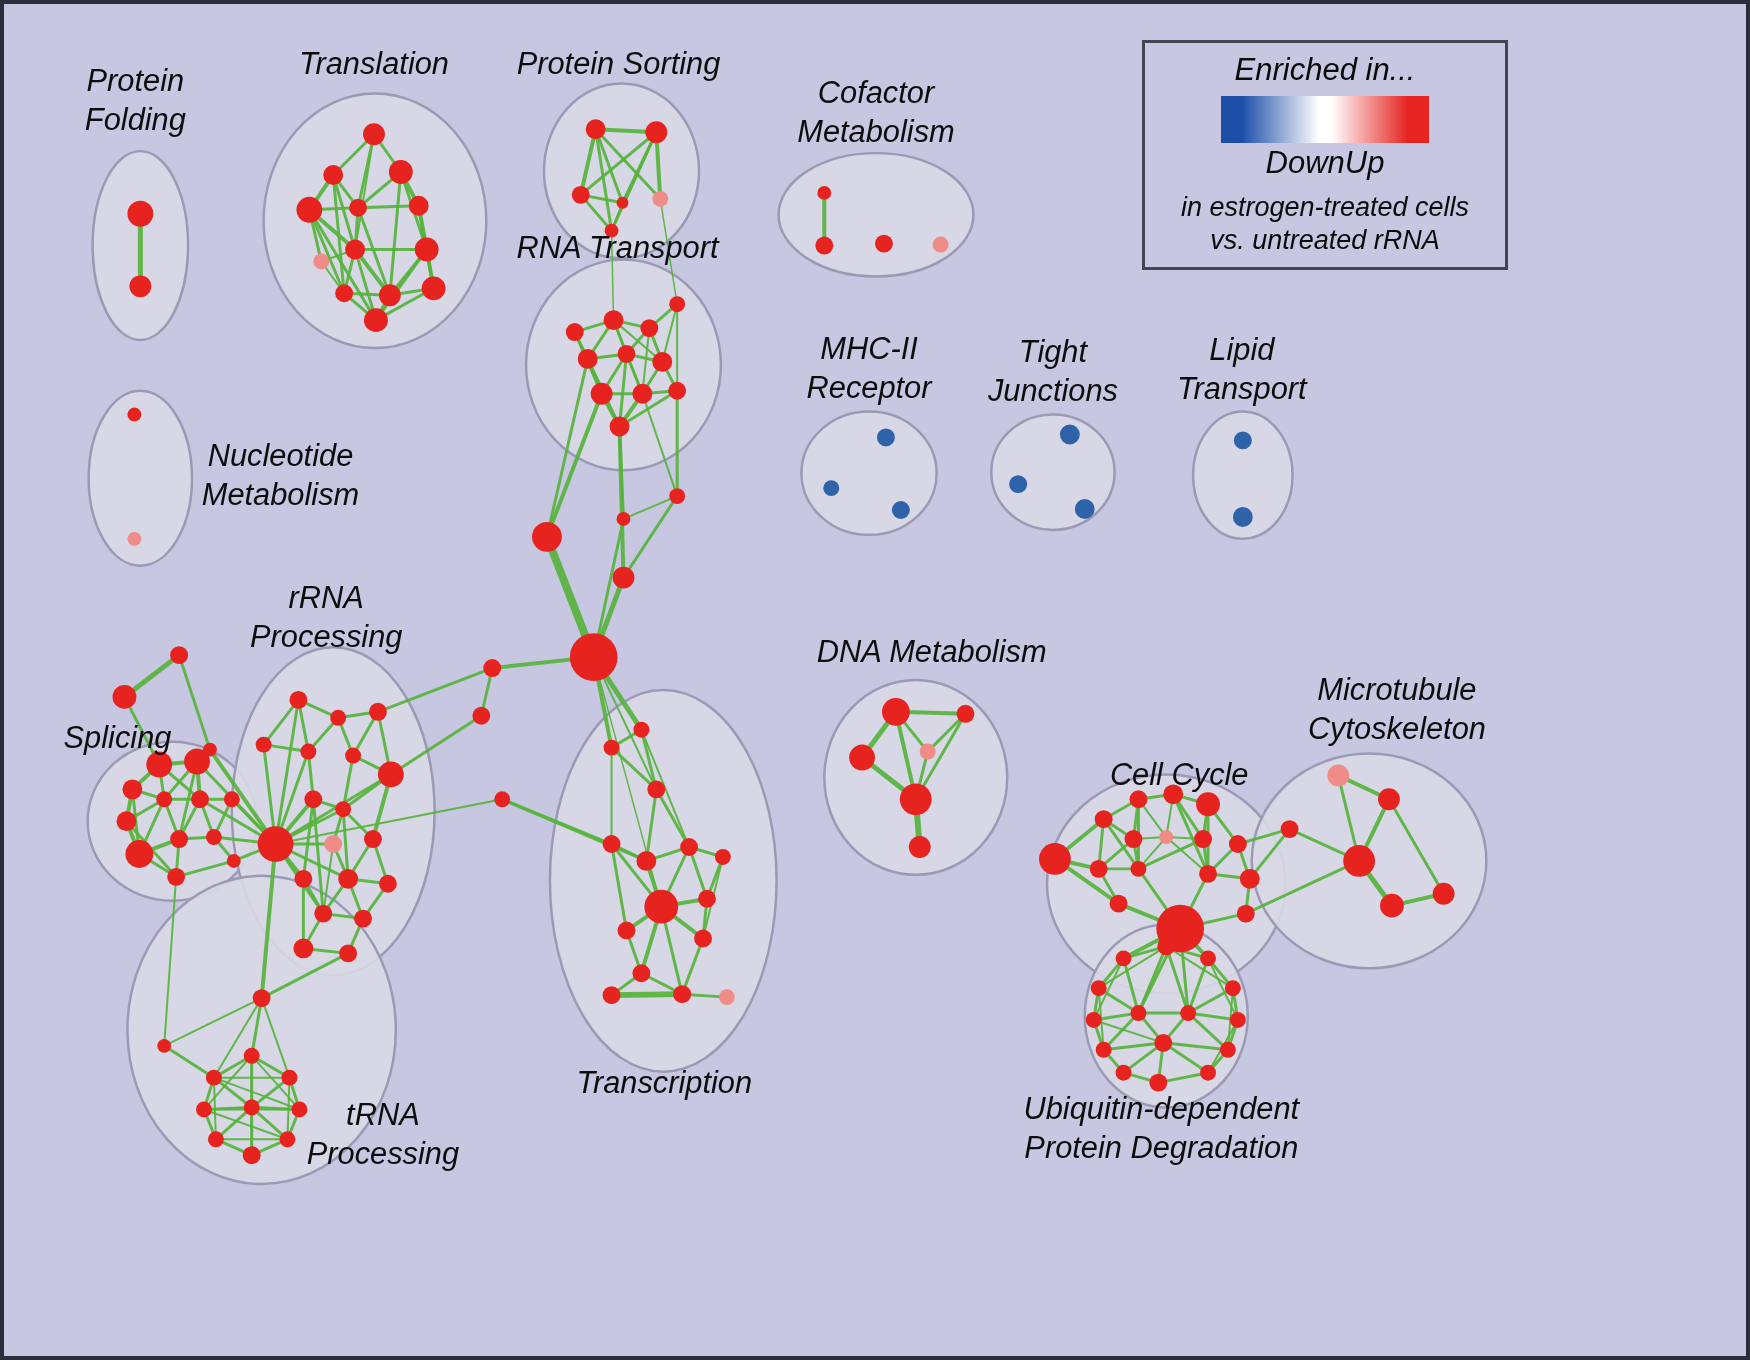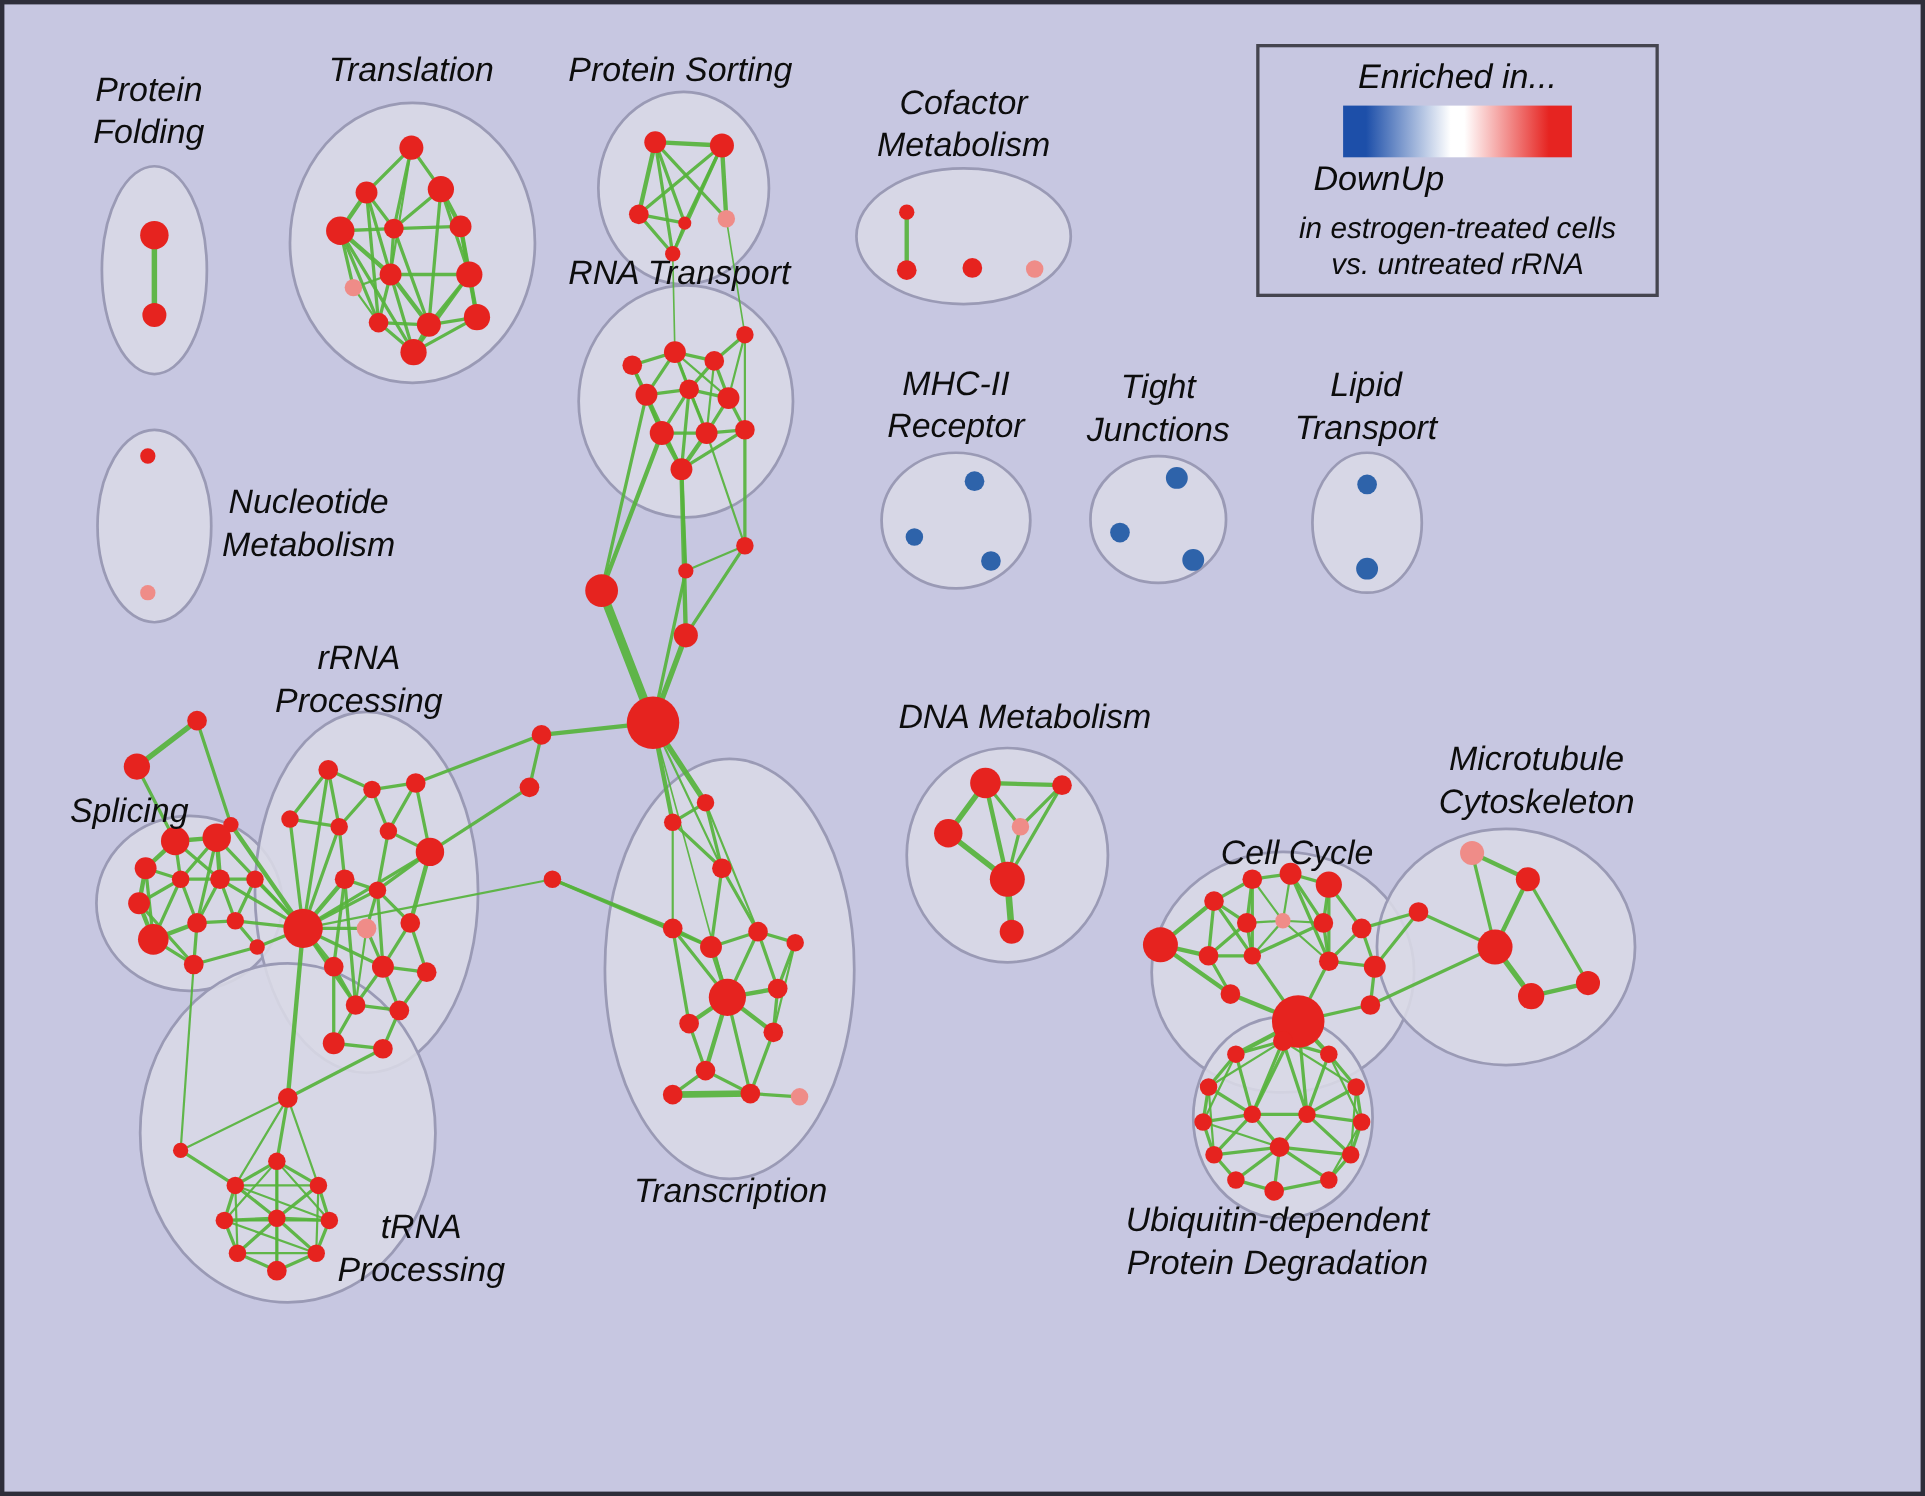--- a/index.html
+++ b/index.html
@@ -27,21 +27,21 @@
     display: flex;
     flex-direction: column;
     align-items: center;
     color: #0b0b0b;
   }
   .legend-title { font-size: 31px; margin-top: 9px; }
   .legend-bar { width: 208px; height: 47px; margin-top: 8px; }
   .legend-scale {
     width: 262px;
     display: flex;
-    justify-content: flex-start;
+    justify-content: center;
     font-size: 31px;
     margin-top: 2px;
   }
   .legend-sub { font-size: 27px; line-height: 33px; }
   .legend-sub.first { margin-top: 10px; }
 </style>
 </head>
 <body>
 
 <div class="figure" style="background: rgb(199, 199, 225); border-color: rgb(46, 46, 58);">

